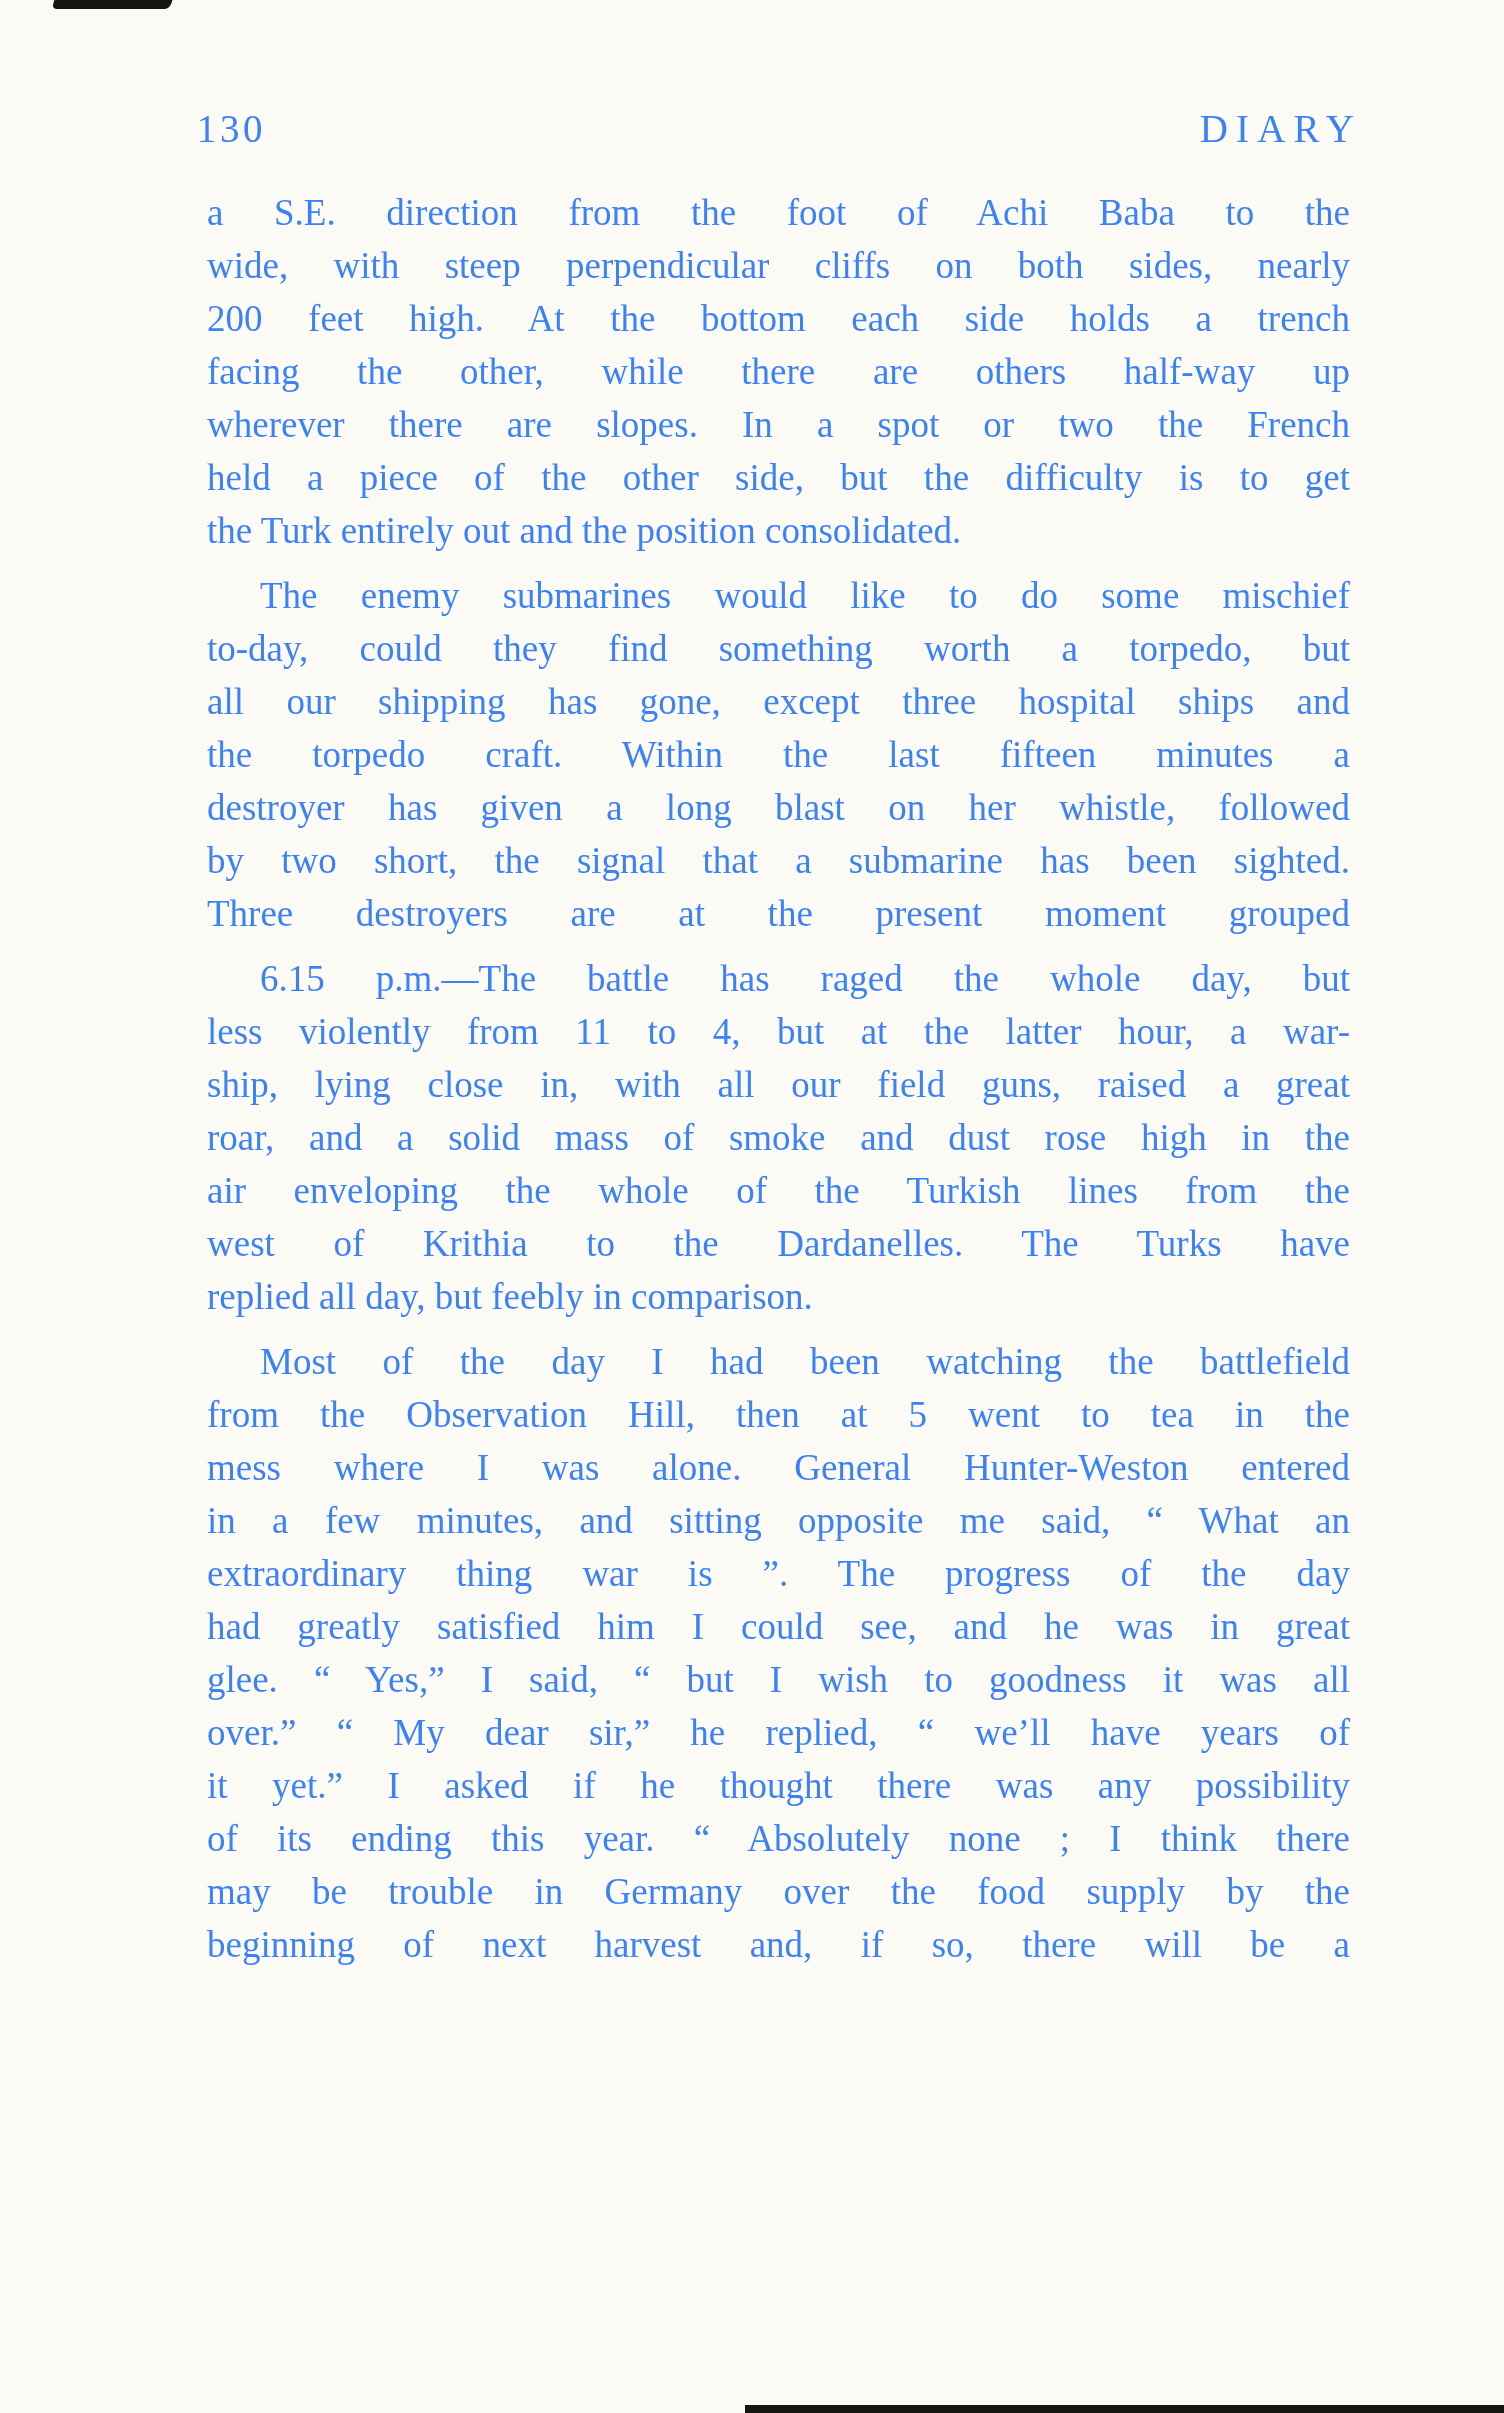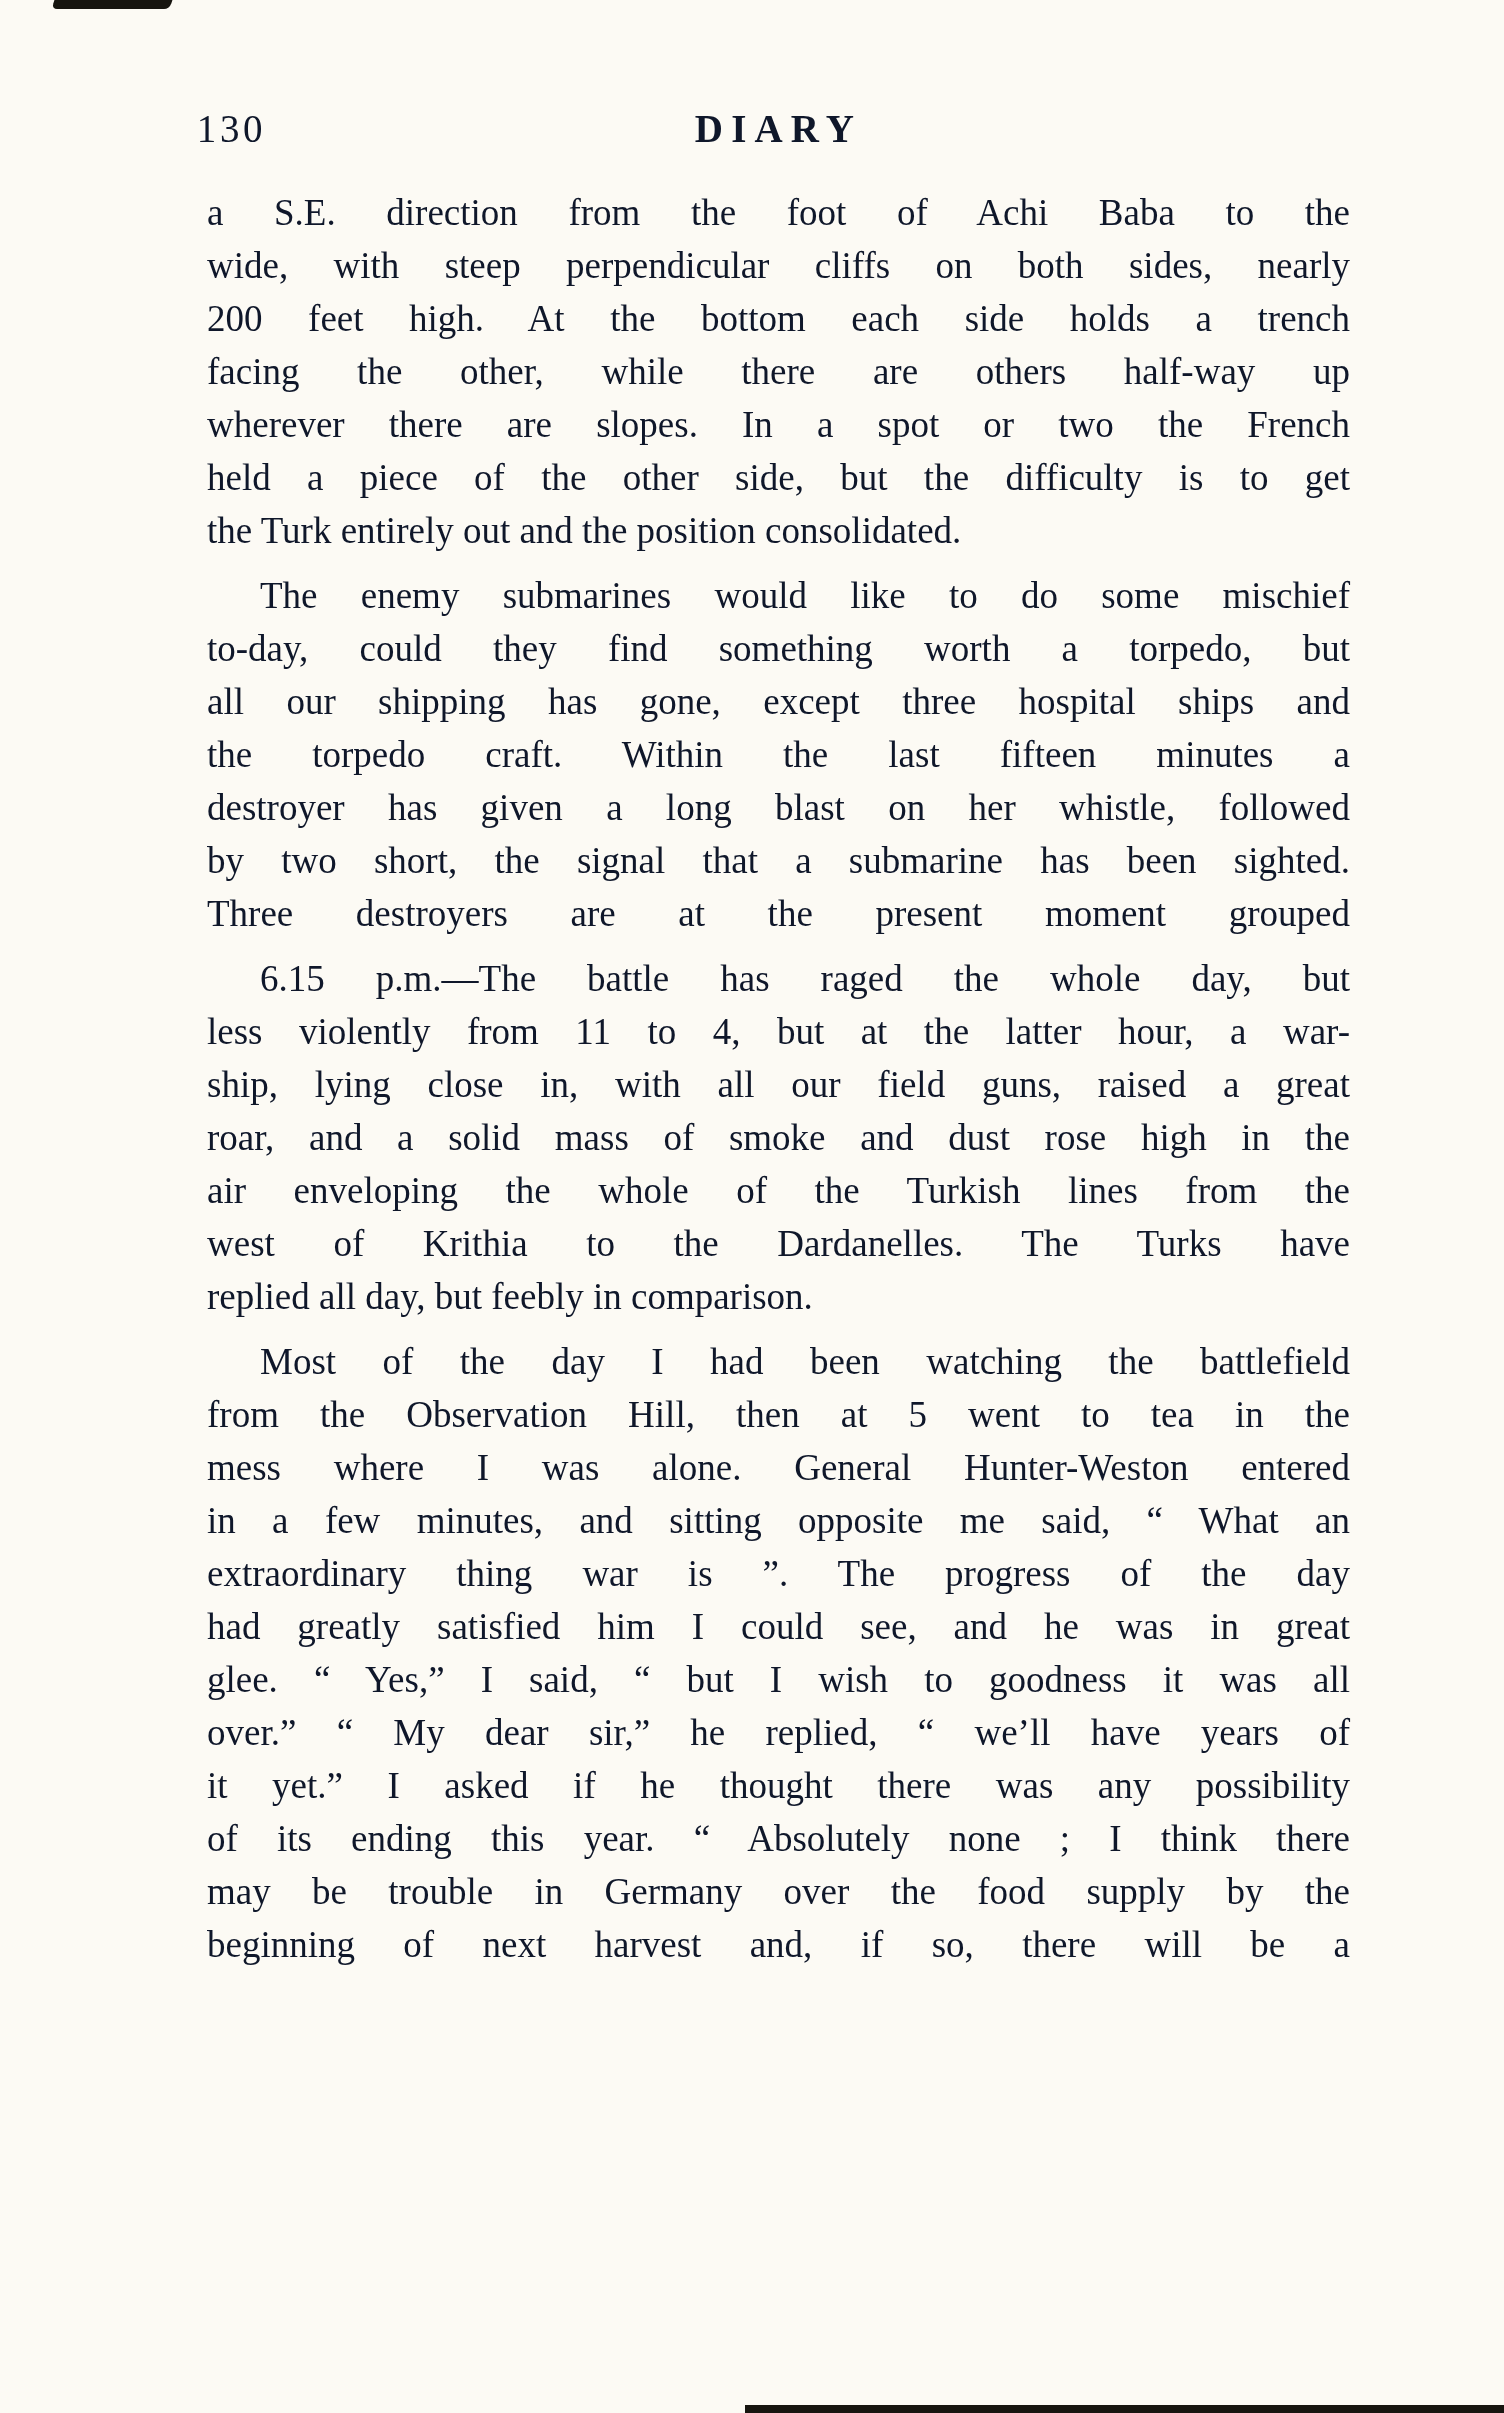--- a/index.html
+++ b/index.html
@@ -7,21 +7,21 @@
     padding: 0;
     background: #e9e7e0;
   }
   .page {
     position: relative;
     width: 1505px;
     height: 2413px;
     background: #fcfaf4;
     overflow: hidden;
     font-family: "Liberation Serif", "DejaVu Serif", serif;
-    color: #0f172a;
+    color: #3b82f6;
   }
   
   .scan-artifact {
     position: absolute;
     background: #17150f;
   }
   .scan-artifact.top {
     left: 53px;
     top: 0;
     width: 118px;
@@ -48,23 +48,22 @@
     font-size: 39px;
   }
   .page-number {
     position: absolute;
     left: 1.8px;
     top: 0;
     letter-spacing: 3.6px;
   }
   .running-title {
     display: block;
-    text-align: center;
+    text-align: right;
     letter-spacing: 8.2px;
-    font-weight: bold;
   }
   .body-text {
     font-size: 37px;
     line-height: 53px;
   }
   .para {
     margin: 12px;
   }
   .line {
     text-align: justify;

